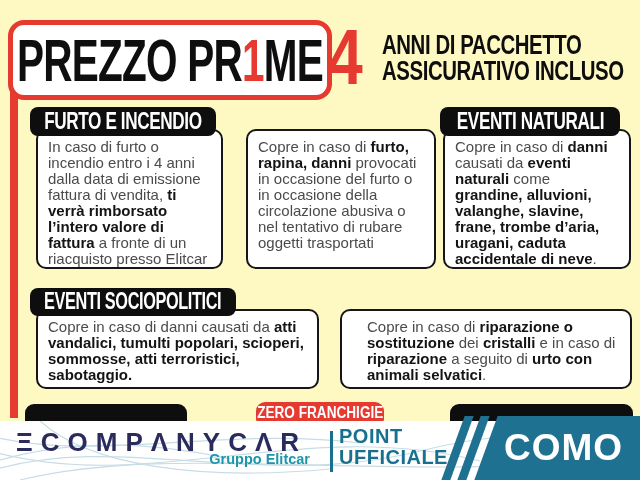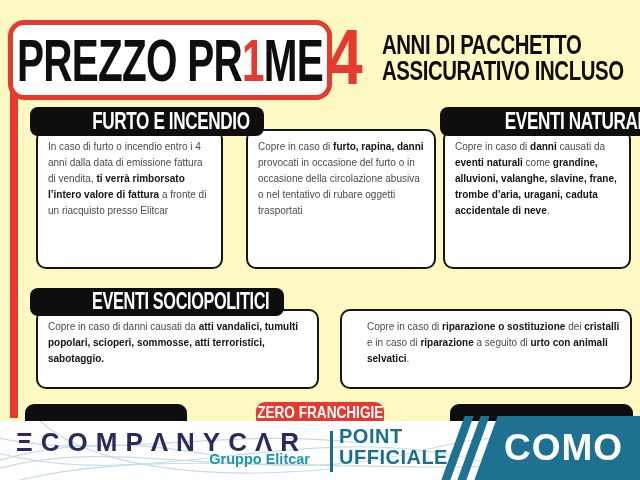--- a/index.html
+++ b/index.html
@@ -26,30 +26,30 @@
   .promo-line{height:26px;}
   .promo-line span{
     display:inline-block;font-size:24px;font-weight:bold;color:#0e0e0e;white-space:nowrap;
     transform:scale(0.85,1.15);transform-origin:left center;letter-spacing:-0.5px;
   }
   .red-bar{position:absolute;left:10px;top:88px;width:8px;height:330px;background:var(--red,#e63a30);z-index:0;}
 
   
   .hd{
     position:absolute;background:#0e0e0e;border-radius:8px;z-index:2;
-    display:flex;align-items:center;justify-content:center;padding-left:48px;
+    display:flex;align-items:center;justify-content:center;
   }
   .hd span{
     color:#fff;font-weight:bold;font-size:22px;white-space:nowrap;
     transform:scale(0.78,1.05);letter-spacing:-0.5px;
   }
   .bd{
     position:absolute;background:#fff;border:2px solid #161616;border-radius:10px;z-index:1;
     padding:8px 8px 4px 10px;box-sizing:border-box;
-    font-size:10px;line-height:16px;color:#4b4b4b;
+    font-size:15px;line-height:16px;color:#4b4b4b;
   }
   .bd .seg-bold{font-weight:bold;color:#141414;}
   .hd1{left:30px;top:107px;width:186px;height:29px;}
   .hd2{left:232px;top:107px;width:170px;height:29px;}
   .hd3{left:440px;top:107px;width:180px;height:29px;}
   .hd4{left:30px;top:288px;width:206px;height:28px;}
   .hd4 span{transform:scale(0.74,1.05);}
   .hd5{left:333px;top:288px;width:290px;height:28px;}
   .hd5 span{transform:scale(0.74,1.05);}
   .bd1{left:36px;top:129px;width:187px;height:140px;}

